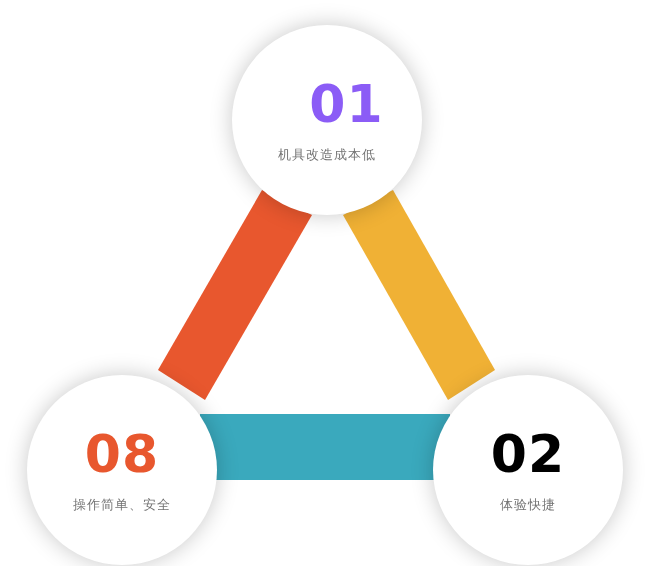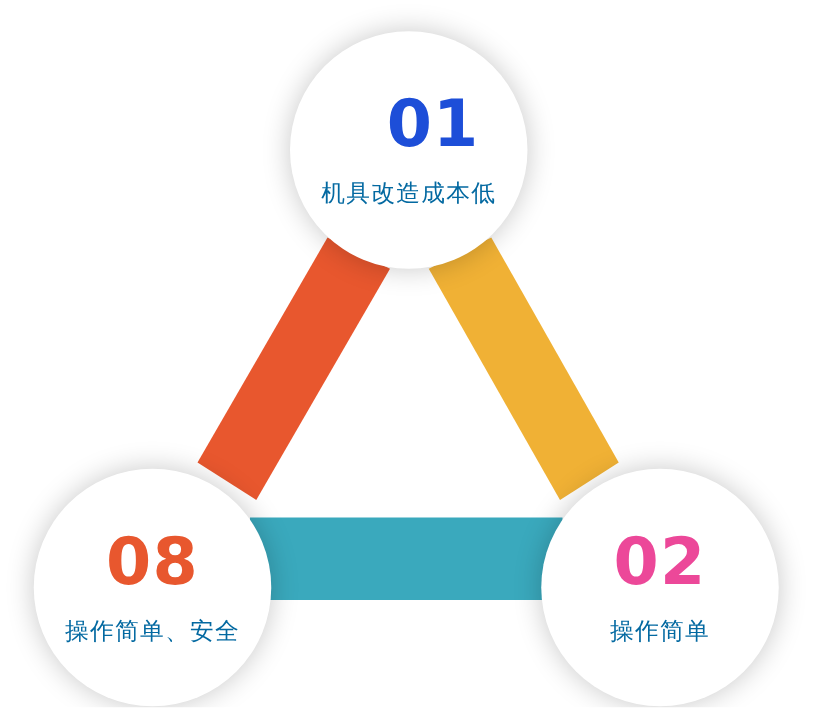--- a/index.html
+++ b/index.html
@@ -1,39 +1,39 @@
 <!DOCTYPE html>
 <html><head>
 <meta charset="utf-8">
 <style>
   html,body{margin:0;padding:0;background:#fff;}
   #stage{position:relative;width:650px;height:566px;overflow:hidden;background:#fff;font-family:"DejaVu Serif","Liberation Serif",serif;}
   svg.bands{position:absolute;left:0;top:0;}
   .node{position:absolute;width:190px;height:190px;border-radius:50%;background:#fff;
     box-shadow:0 0 22px rgba(0,0,0,0.22);display:flex;flex-direction:column;align-items:center;justify-content:center;}
   .num{font-family:"DejaVu Sans","Liberation Sans",sans-serif;font-weight:bold;font-size:52px;line-height:56px;letter-spacing:1px;}
-  .label{font-size:19px;color:#0369a1;margin-top:14px;letter-spacing:1px;}
+  .label{font-size:13px;color:#737373;margin-top:14px;letter-spacing:1px;}
 </style>
 </head>
 <body>
 
 <div id="stage">
   <svg class="bands" width="650" height="566">
     <polygon fill="#E8572E" points="262,190 312,215 205,400 158,370"></polygon>
     <polygon fill="#F0B135" points="343,215 393,190 495,370 448,400"></polygon>
     <rect fill="#3AA9BD" x="200" y="414" width="250" height="66"></rect>
   </svg>
 
   <div class="node" style="left:232px;top:25px;">
-    <div class="num" style="color:#1d4ed8;margin-left:39px;">01</div>
+    <div class="num" style="color:#8b5cf6;margin-left:39px;">01</div>
     <div class="label">机具改造成本低</div>
   </div>
 
   <div class="node" style="left:433px;top:375px;">
-    <div class="num" style="color:#ec4899;">02</div>
-    <div class="label">操作简单</div>
+    <div class="num" style="color:#000000;">02</div>
+    <div class="label">体验快捷</div>
   </div>
 
   <div class="node" style="left:27px;top:375px;">
     <div class="num" style="color:#E8572E;">08</div>
     <div class="label">操作简单、安全</div>
   </div>
 </div>
 
 </body></html>

